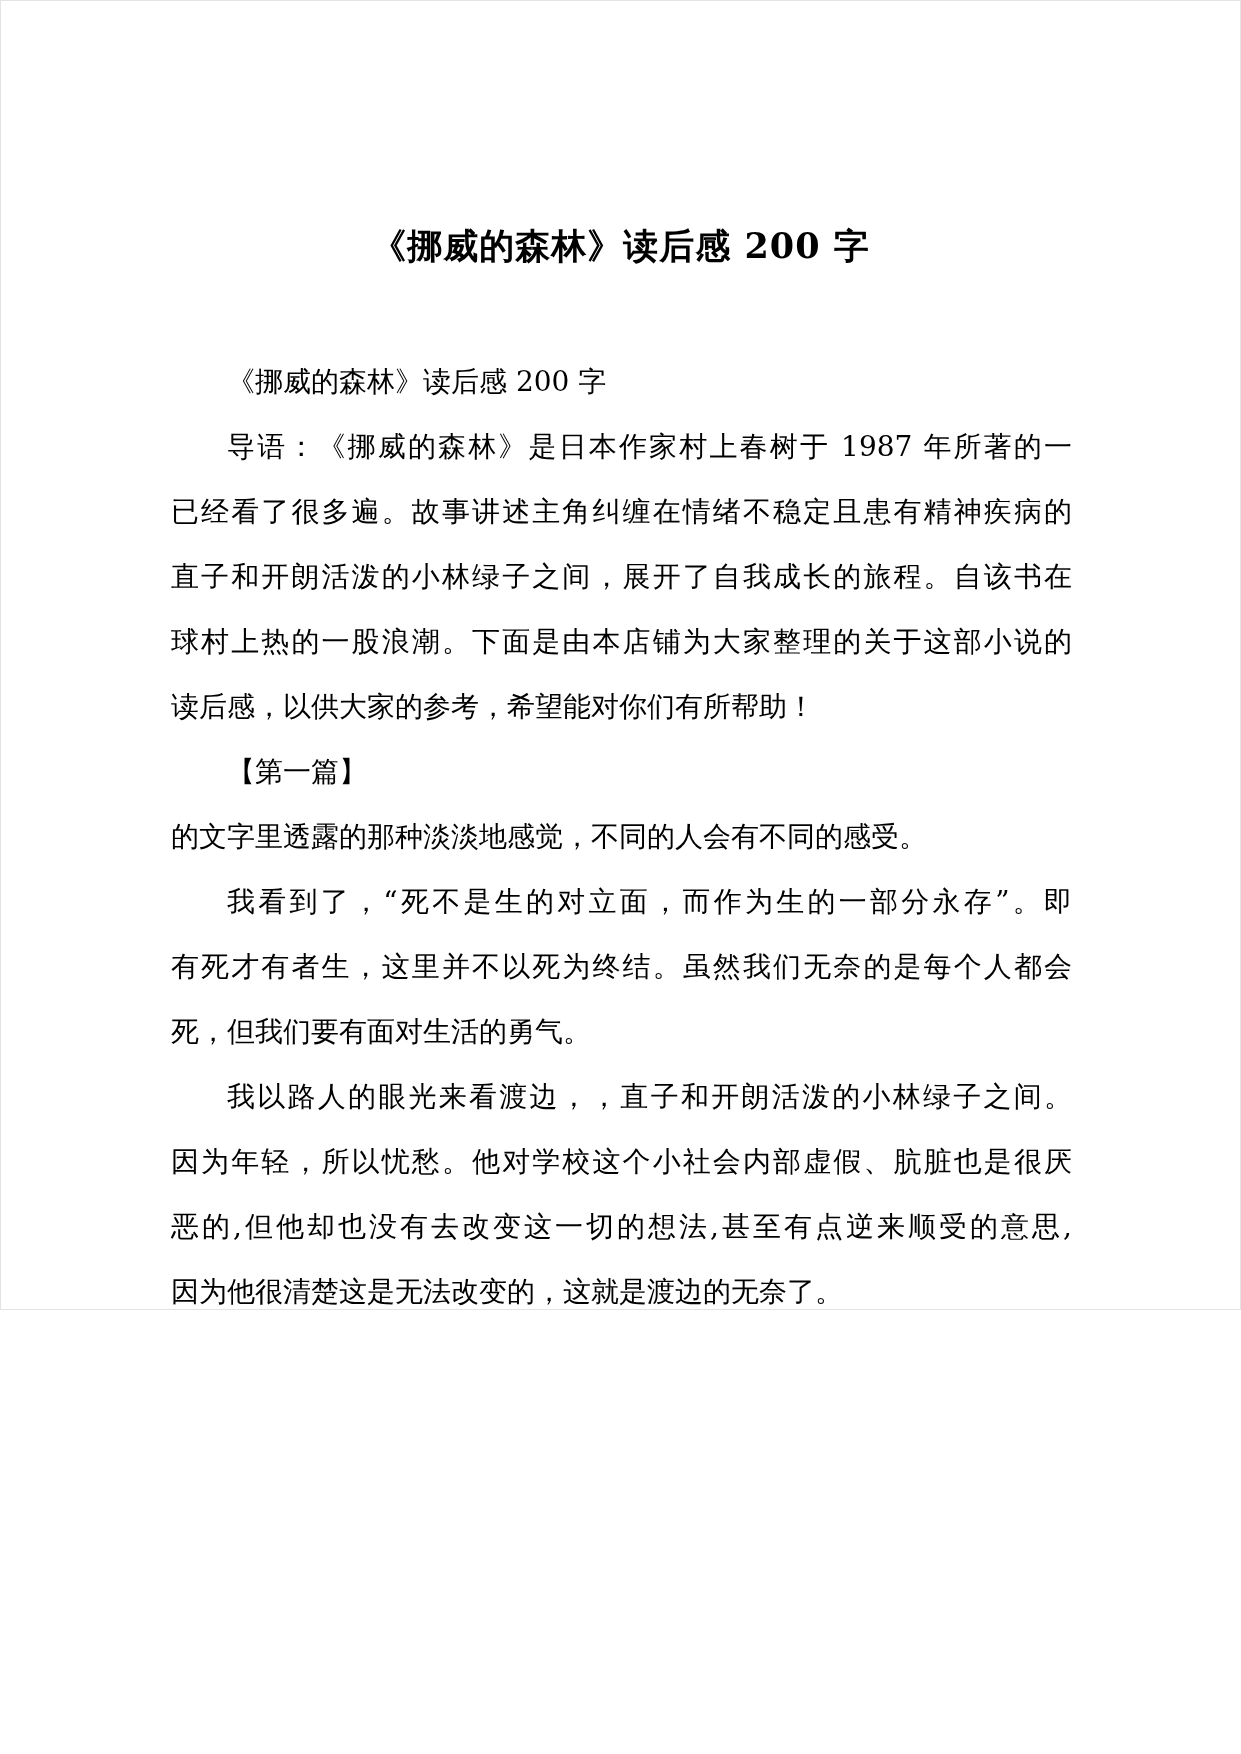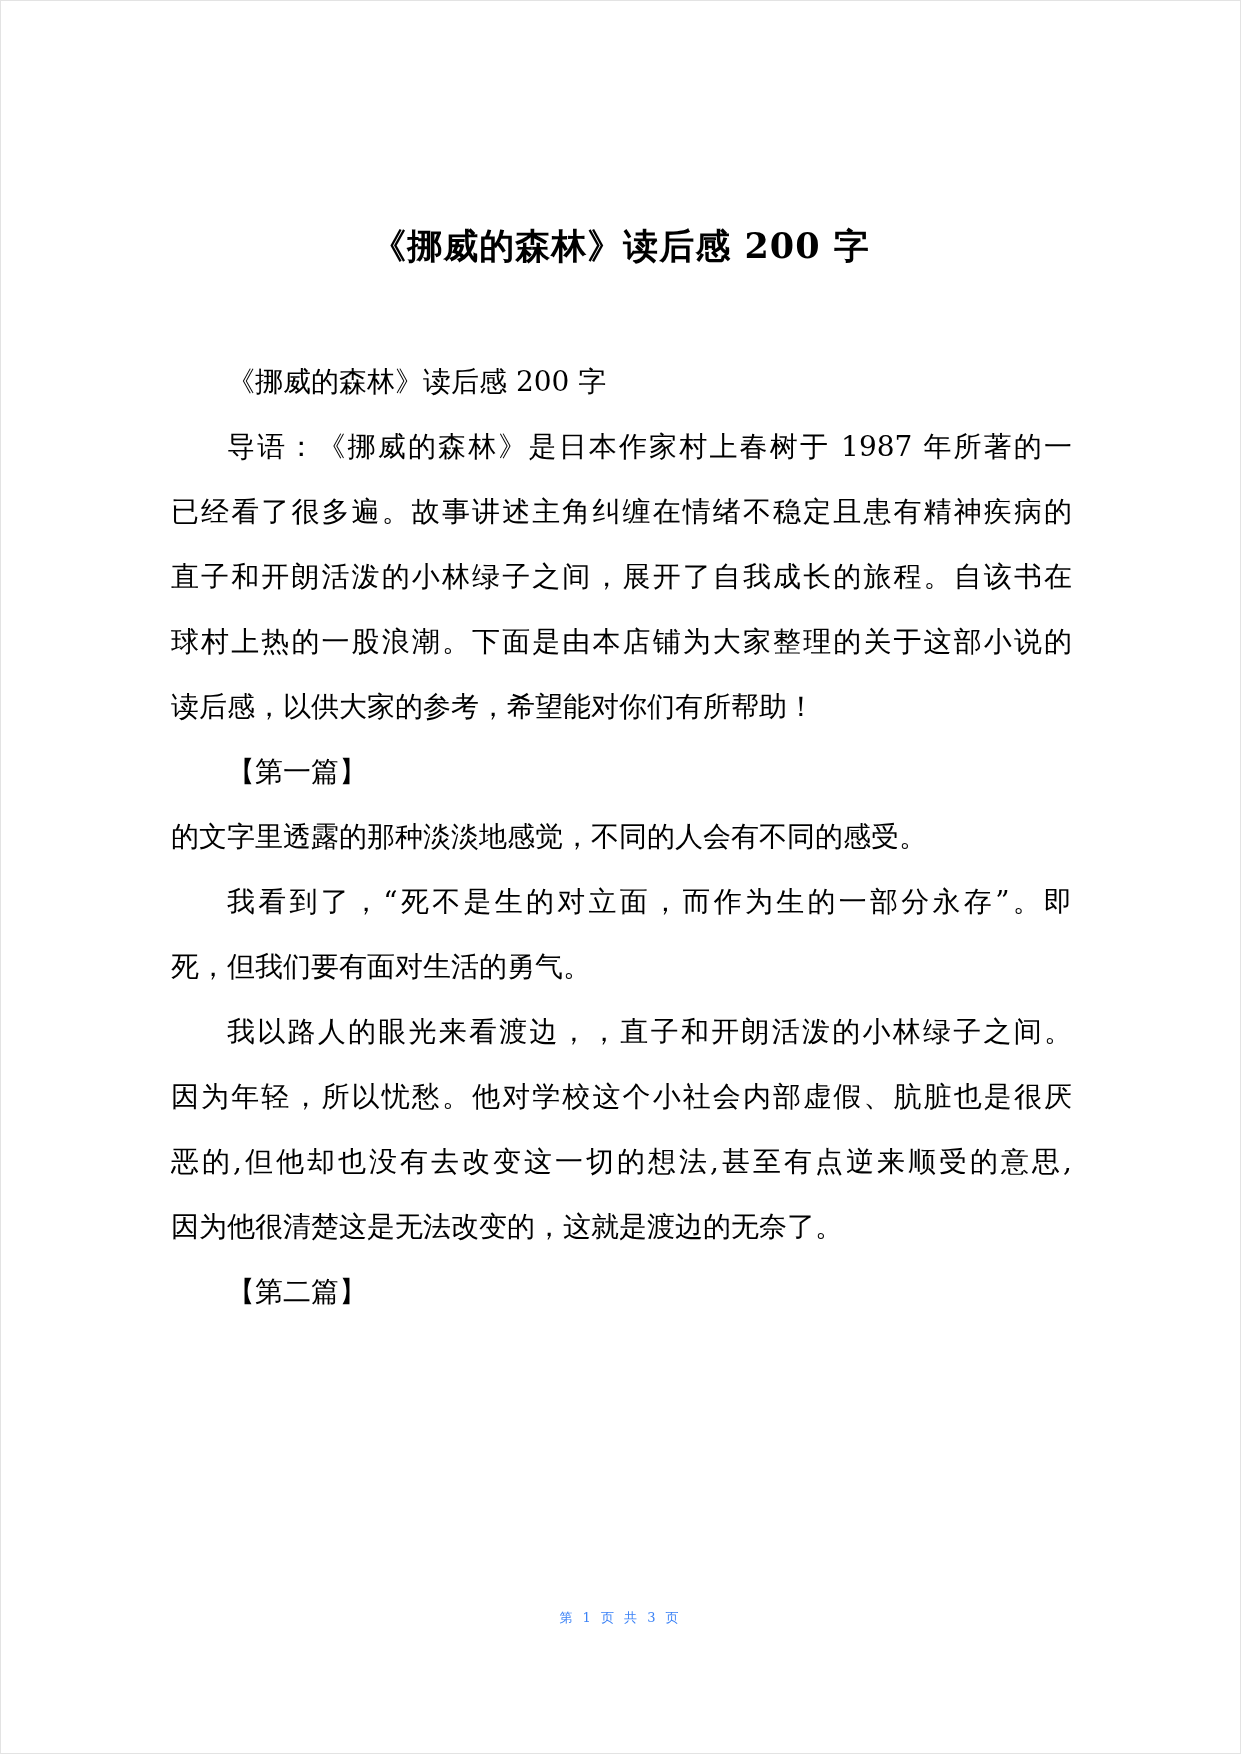--- a/index.html
+++ b/index.html
@@ -3,21 +3,21 @@
 <meta charset="utf-8">
 <style>
   html, body {
     margin: 0;
     padding: 0;
     background: #ffffff;
   }
   .page {
     position: relative;
     width: 1241px;
-    height: 1754px;
+    height: 1310px;
     background: #ffffff;
     border: 1px solid #e3e3e3;
     box-sizing: border-box;
     overflow: hidden;
     font-family: "DejaVu Serif", "Liberation Serif", serif;
     color: #000000;
   }
   .doc-title {
     position: absolute;
     top: 222px;
@@ -72,20 +72,21 @@
   <div class="doc-body" id="body-lines">
       <div class="doc-line indent">《挪威的森林》读后感 200 字</div>
       <div class="doc-line fill indent">导语：《挪威的森林》是日本作家村上春树于 1987 年所著的一</div>
       <div class="doc-line fill">已经看了很多遍。故事讲述主角纠缠在情绪不稳定且患有精神疾病的</div>
       <div class="doc-line fill">直子和开朗活泼的小林绿子之间，展开了自我成长的旅程。自该书在</div>
       <div class="doc-line fill">球村上热的一股浪潮。下面是由本店铺为大家整理的关于这部小说的</div>
       <div class="doc-line">读后感，以供大家的参考，希望能对你们有所帮助！</div>
       <div class="doc-line indent">【第一篇】</div>
       <div class="doc-line">的文字里透露的那种淡淡地感觉，不同的人会有不同的感受。</div>
       <div class="doc-line fill indent">我看到了，“死不是生的对立面，而作为生的一部分永存”。即</div>
+      <div class="doc-line fill">有死才有者生，这里并不以死为终结。虽然我们无奈的是每个人都会</div>
       <div class="doc-line">死，但我们要有面对生活的勇气。</div>
       <div class="doc-line fill indent">我以路人的眼光来看渡边，，直子和开朗活泼的小林绿子之间。</div>
       <div class="doc-line fill">因为年轻，所以忧愁。他对学校这个小社会内部虚假、肮脏也是很厌</div>
       <div class="doc-line fill">恶的,但他却也没有去改变这一切的想法,甚至有点逆来顺受的意思,</div>
       <div class="doc-line">因为他很清楚这是无法改变的，这就是渡边的无奈了。</div>
       <div class="doc-line indent">【第二篇】</div>
     </div>
 
   <div class="doc-footer">
     <span>第 1 页 共 3 页</span>

